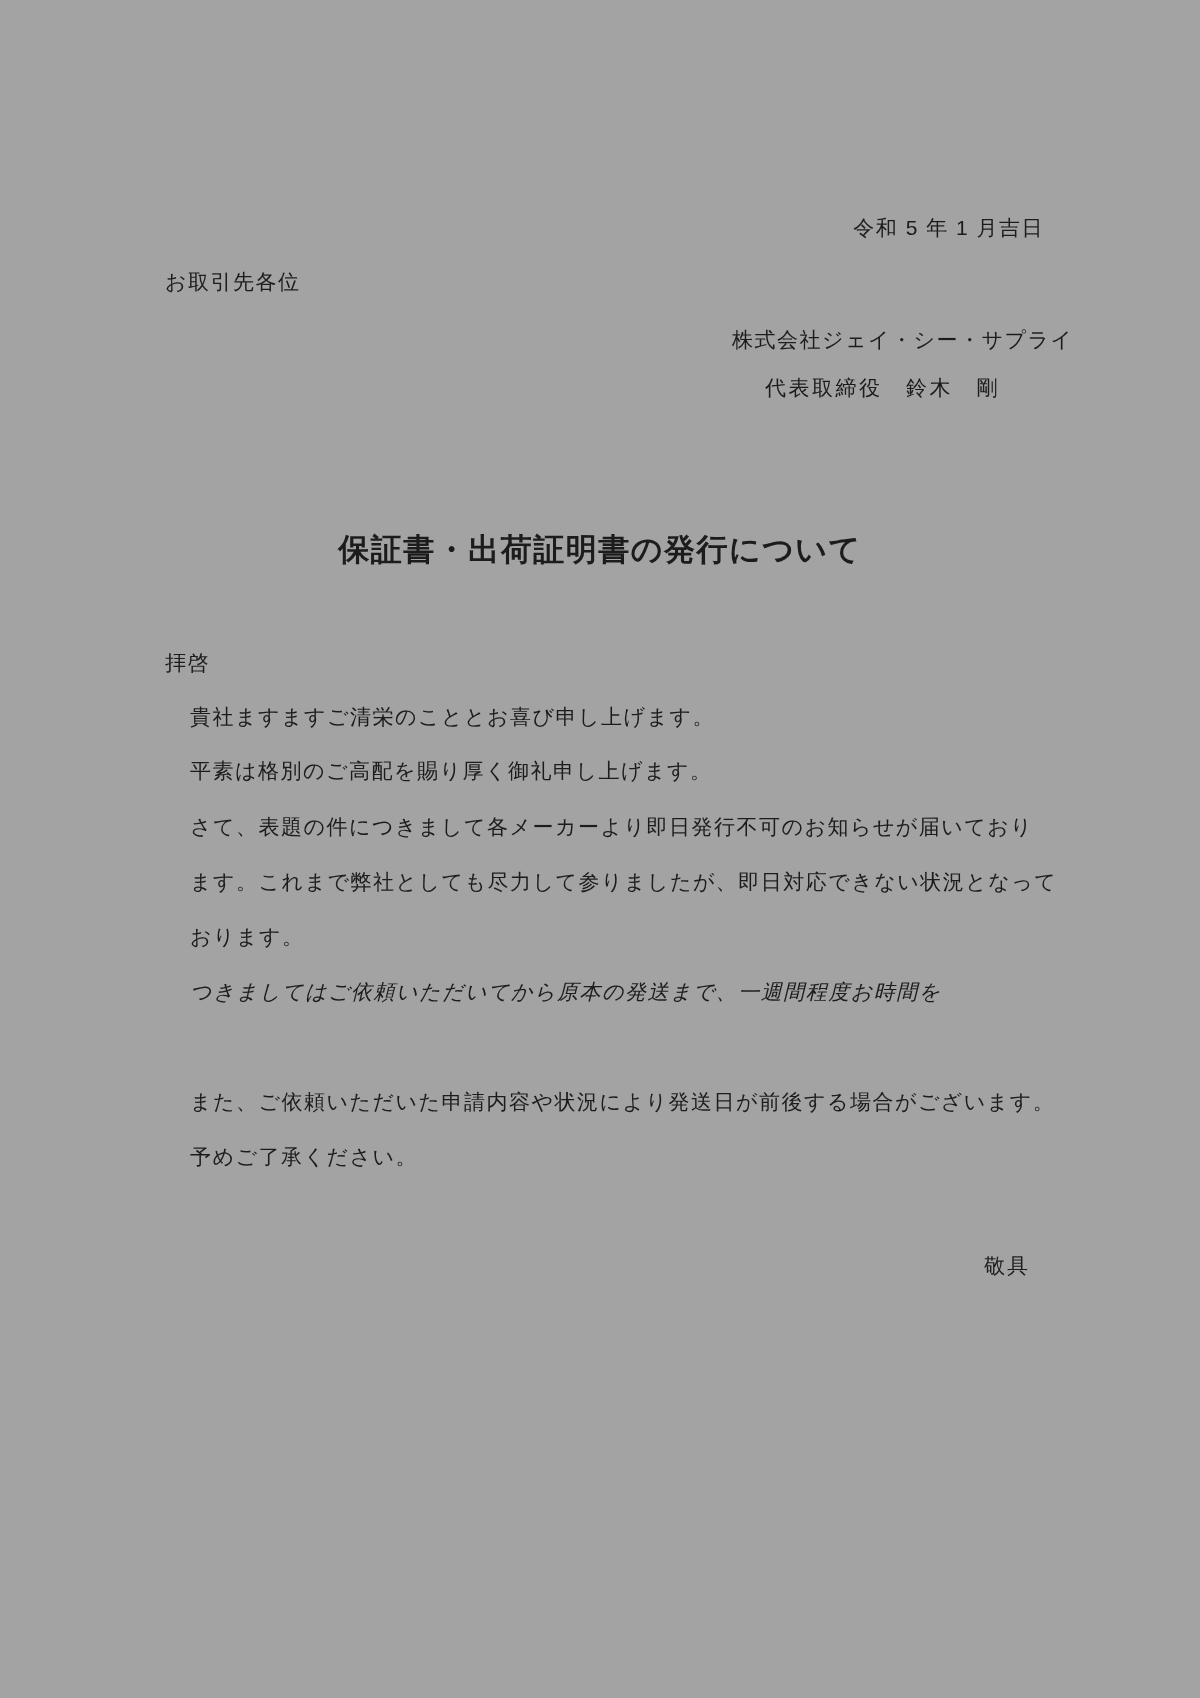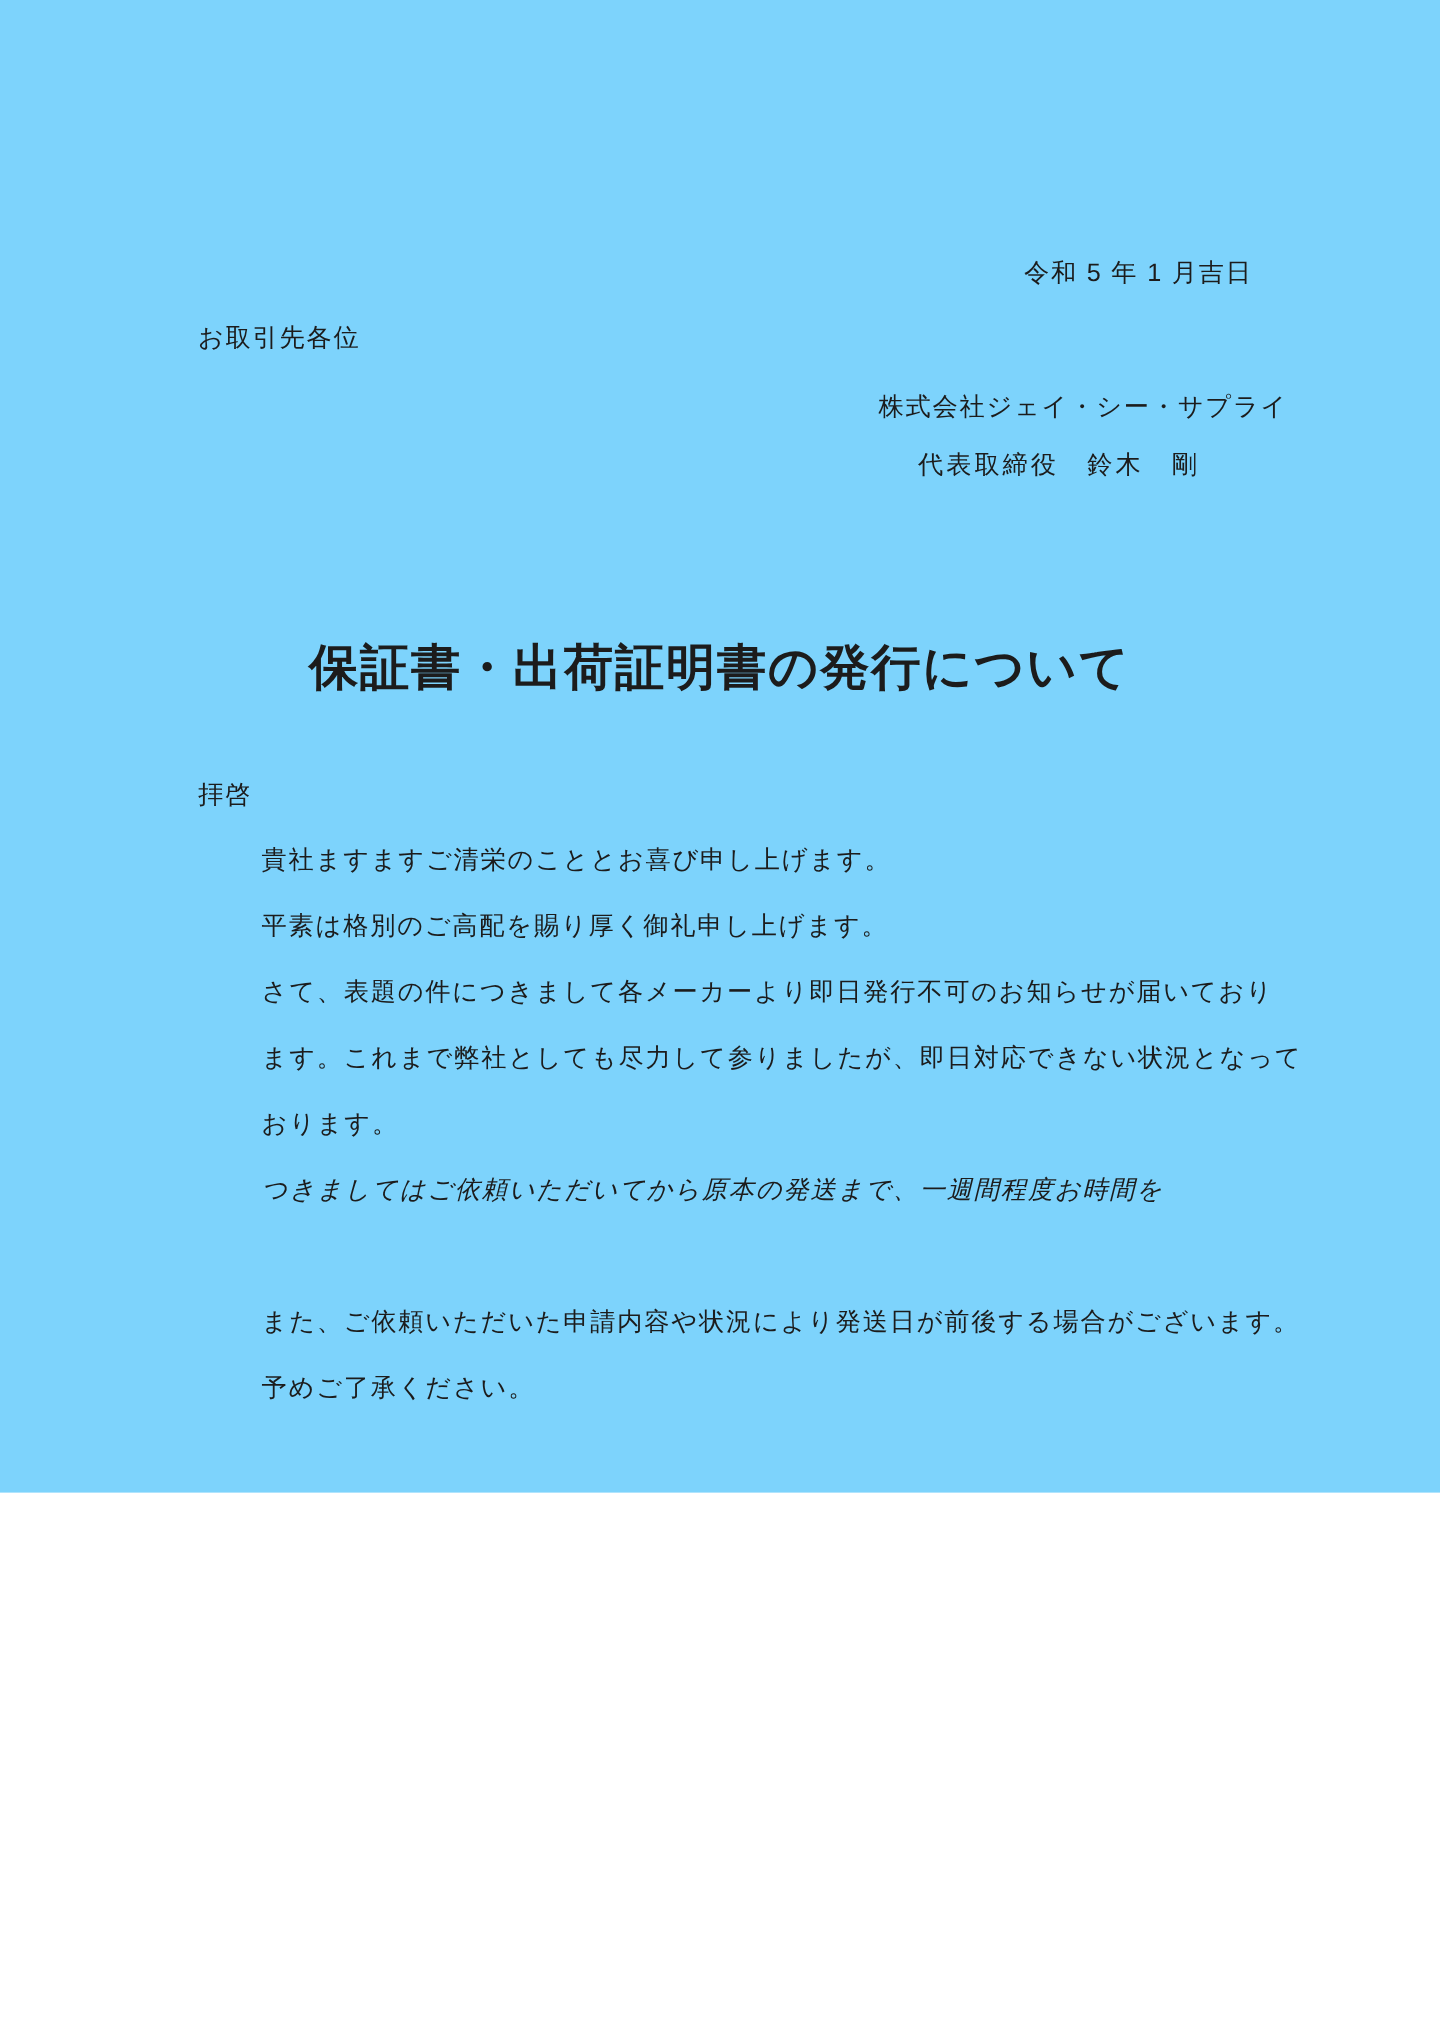--- a/index.html
+++ b/index.html
@@ -3,22 +3,22 @@
 <meta charset="utf-8">
 <style>
   html, body {
     margin: 0;
     padding: 0;
     background: #ffffff;
   }
   .page {
     position: relative;
     width: 1200px;
-    height: 1244px;
-    background: #7dd3fc;
+    height: 1698px;
+    background: #a3a3a3;
     font-family: "Liberation Sans", sans-serif;
     color: #1c1c1c;
     overflow: hidden;
   }
   .line {
     position: absolute;
     white-space: pre;
     font-size: 21px;
     letter-spacing: 1.5px;
     line-height: 1;
@@ -40,32 +40,31 @@
     top: 377px;
     left: 765px;
     letter-spacing: 2.5px;
   }
   .doc-title {
     position: absolute;
     top: 529px;
     left: 0;
     width: 100%;
     text-align: center;
-    font-size: 41px;
+    font-size: 31px;
     font-weight: bold;
     letter-spacing: 1.5px;
     white-space: pre;
   }
   .salutation-line {
     top: 652px;
     left: 165px;
   }
   .body-line {
     left: 190px;
-    margin-left: 28px;
   }
   .bl-0  { top: 706px; }
   .bl-1  { top: 761px; font-family: Liberation Serif, serif; }
   .bl-2  { top: 816px; }
   .bl-3  { top: 871px; }
   .bl-4  { top: 926px; }
   .bl-5  { top: 981px; font-style: italic; }
   .bl-6  { top: 1036px; }
   .bl-7  { top: 1091px; }
   .bl-8  { top: 1146px; }

